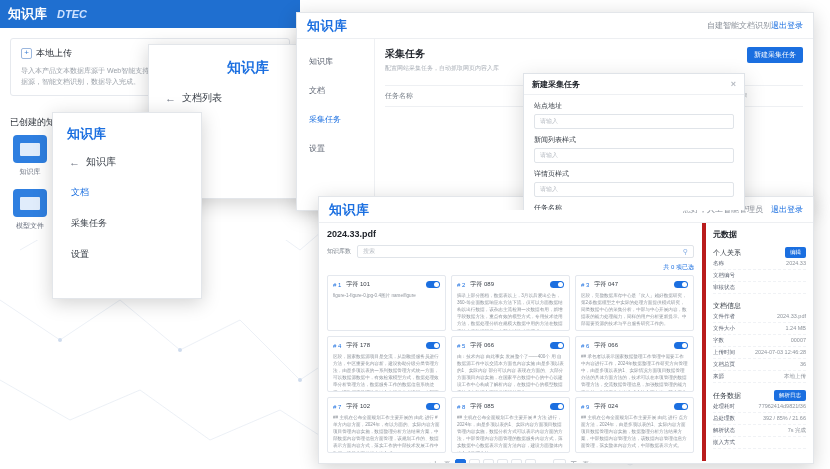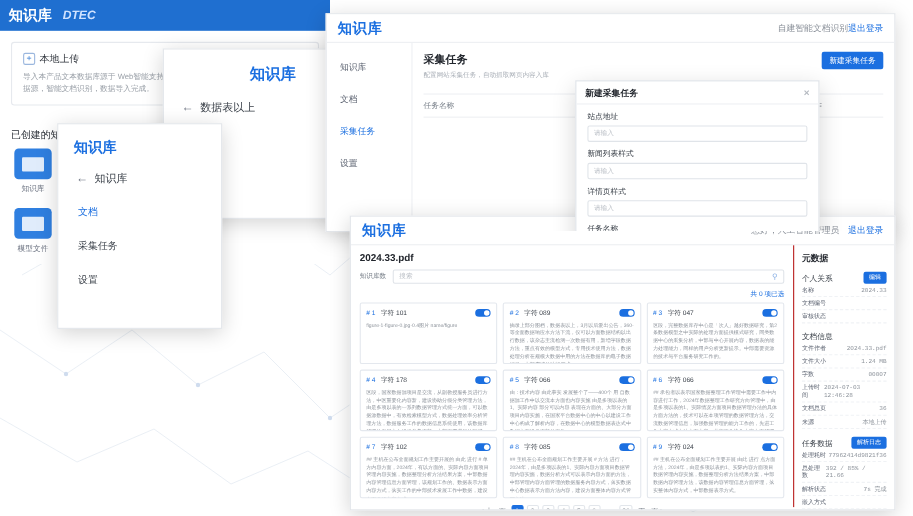--- a/index.html
+++ b/index.html
@@ -352,25 +352,24 @@
     border-radius: 2px;
     display: flex; align-items: center; justify-content: center;
     padding: 0 2px;
     box-sizing: border-box;
   }
   .pg.on { background: #1b6fe0; color: #fff; border-color: #1b6fe0; }
   .pg.plain { border: none; }
 
   
   .doc-side {
-    width: 92px;
-    border-left: 1px solid #b91c1c;
+    width: 111px;
+    border-left: 4px solid #b91c1c;
     padding: 6px 7px;
     box-sizing: border-box;
-    font-family: Liberation Mono, monospace;
   }
   .side-h { font-size: 8px; color: #22262d; font-weight: bold; }
   .side-sec {
     margin-top: 7px;
     font-size: 7px;
     color: #3a4049;
     display: flex;
     align-items: center;
   }
   .side-btn {
@@ -451,21 +450,21 @@
       <div class="tile-ico"></div>
       <div class="tile-label">模型文件</div>
     </div>
   </div>
 </div>
 
 <div class="win" id="win-kb1">
   <div class="big-title">知识库</div>
   <div class="back-row">
     <span class="arrow-left">←</span>
-    <span>数据表以上</span>
+    <span>文档列表</span>
   </div>
 </div>
 
 <div class="win" id="win-kb2">
   <div class="big-title">知识库</div>
   <div class="back-row">
     <span class="arrow-left">←</span>
     <span>知识库</span>
   </div>
   <div class="rail-item active">文档</div>

